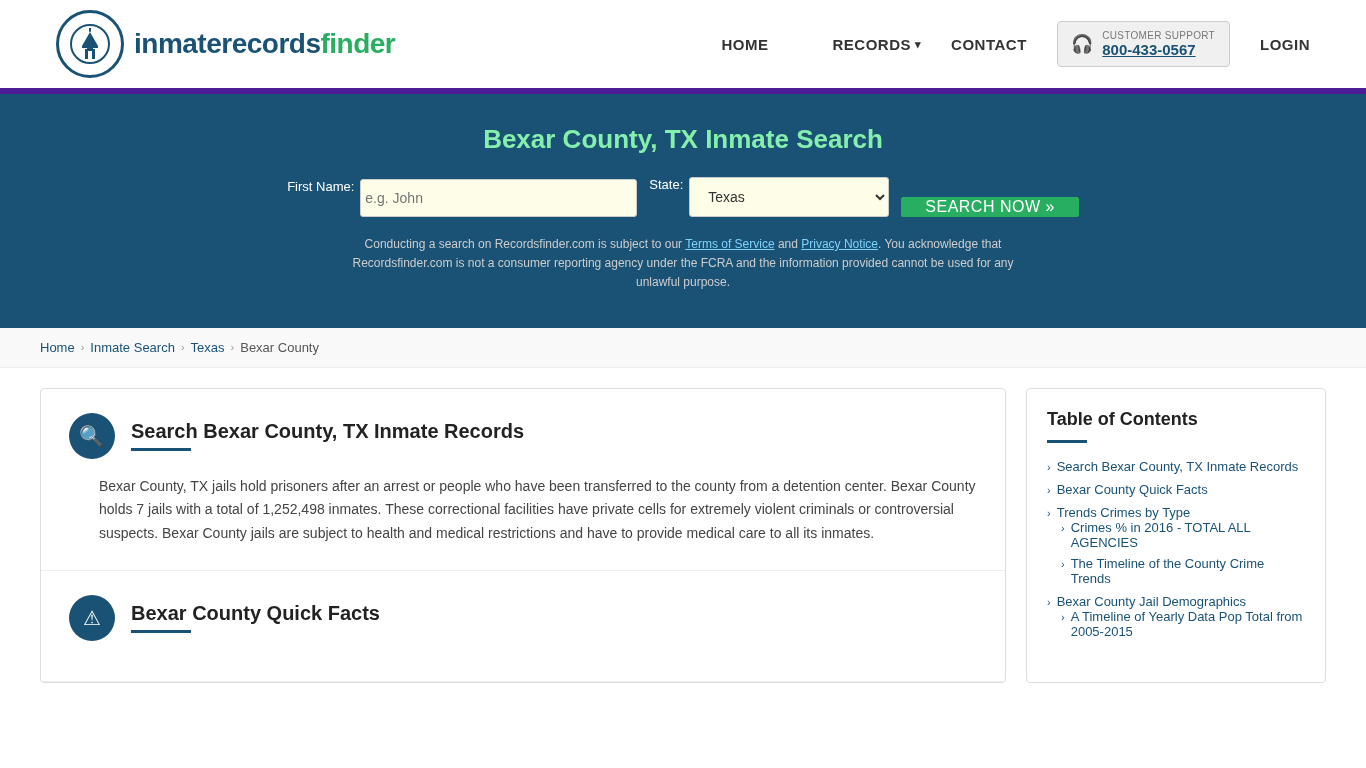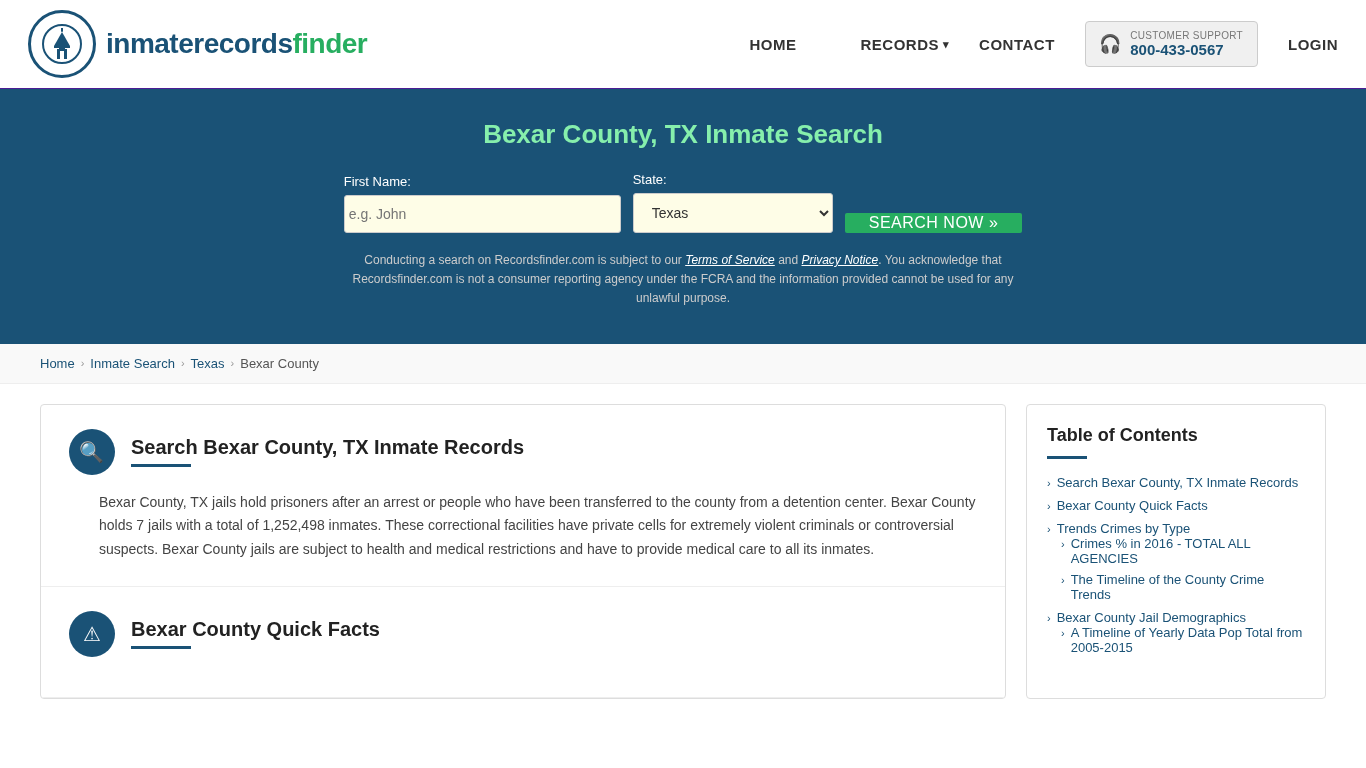--- a/index.html
+++ b/index.html
@@ -3,22 +3,22 @@
   <meta charset="utf-8">
   <style>
     * { margin: 0; padding: 0; box-sizing: border-box; }
     body { font-family: Arial, sans-serif; font-size: 14px; color: #333; background: #fff; }
 
     
     .header {
       display: flex;
       align-items: center;
       justify-content: space-between;
-      padding: 10px 28px;
-      border-bottom: 1px solid #4c1d95;
+      padding: 10px 56px;
+      border-bottom: 6px solid #4c1d95;
       background: #fff;
     }
     .logo-area {
       display: flex;
       align-items: center;
       gap: 10px;
     }
     .logo-circle {
       width: 68px;
       height: 68px;
@@ -80,20 +80,21 @@
     .support-text {
       font-size: 10px;
       color: #777;
       text-transform: uppercase;
       letter-spacing: 0.3px;
     }
     .support-phone {
       font-size: 15px;
       font-weight: 700;
       color: #1a5276;
+      text-decoration: underline;
     }
     .login-btn {
       font-size: 15px;
       font-weight: 600;
       color: #333;
       cursor: pointer;
     }
 
     
     .hero {
@@ -109,21 +110,21 @@
     }
     .search-form {
       display: flex;
       align-items: flex-end;
       justify-content: center;
       gap: 12px;
       margin-bottom: 18px;
     }
     .form-group {
       display: flex;
-      flex-direction: column;
+      flex-direction: row;
       align-items: flex-start;
       gap: 6px;
     }
     .form-label {
       color: #fff;
       font-size: 13px;
       font-weight: 500;
     }
     .form-input {
       background: #fefde7;
@@ -159,23 +160,22 @@
       white-space: nowrap;
     }
     .hero-disclaimer {
       color: #ccc;
       font-size: 12px;
       line-height: 1.6;
       max-width: 700px;
       margin: 0 auto;
     }
     .hero-disclaimer a {
-      color: #ffffff;
+      color: #7dd3fc;
       text-decoration: underline;
-      font-style: italic;
     }
 
     
     .breadcrumb {
       padding: 12px 40px;
       background: #f9f9f9;
       border-bottom: 1px solid #eee;
       display: flex;
       align-items: center;
       gap: 6px;

